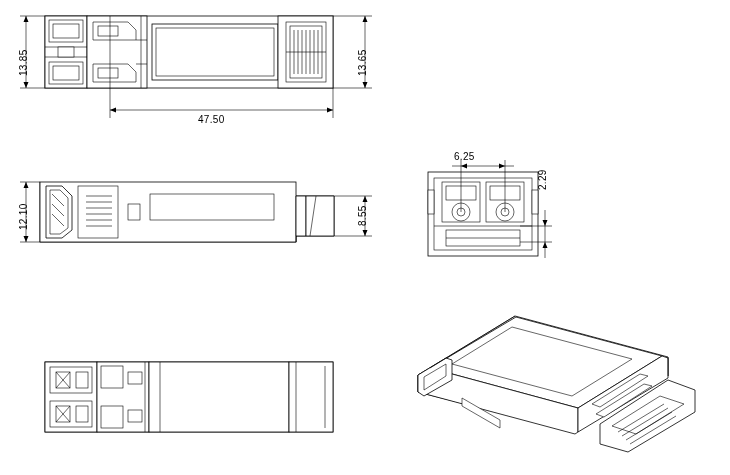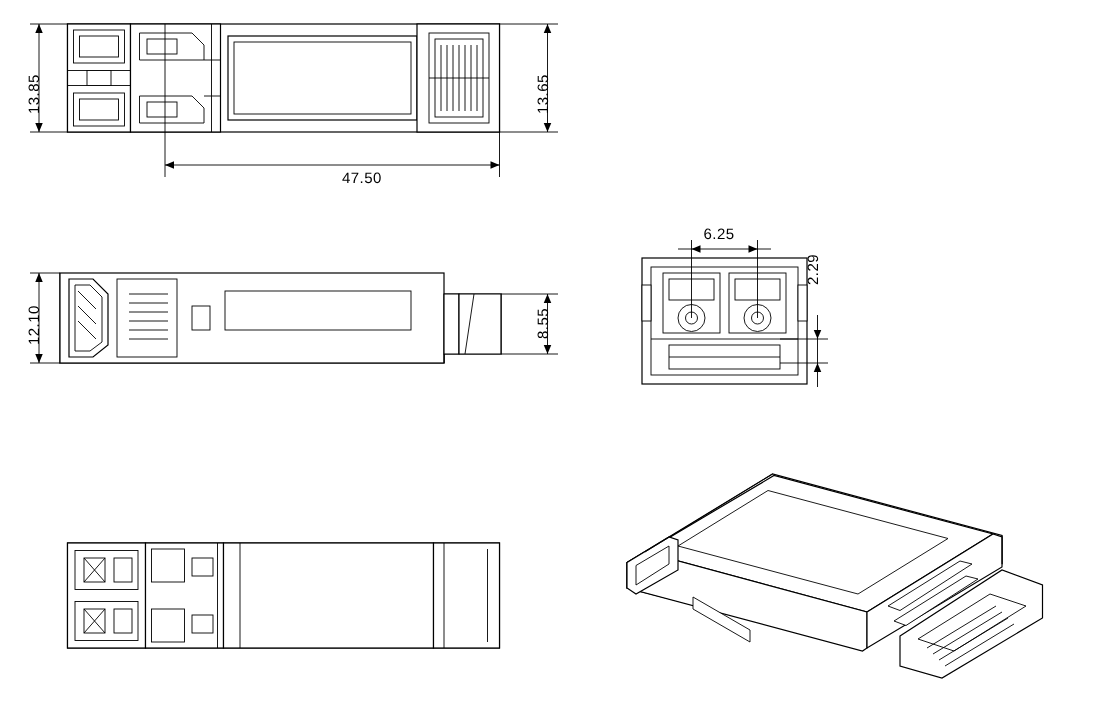--- a/index.html
+++ b/index.html
@@ -243,21 +243,21 @@
 
     <path class="fillw2" d="M462 398 L500 420 L500 428 L462 406 Z"></path>
     <line class="lnt" x1="515" y1="316" x2="430" y2="368"></line>
     <line class="lnt" x1="668" y1="357" x2="668" y2="376"></line>
   </g>
 
 </svg>
 
 <div class="dim rot" style="left:18px;top:76px;">13.85</div>
 <div class="dim rot" style="left:357px;top:76px;">13.65</div>
-<div class="dim" style="left:198px;top:114px;margin-left:30px;">47.50</div>
+<div class="dim" style="left:198px;top:114px;">47.50</div>
 
 <div class="dim rot" style="left:18px;top:230px;">12.10</div>
 <div class="dim rot" style="left:357px;top:226px;">8.55</div>
 
-<div class="dim" style="left:469px;top:151px;text-align:center;">6.25</div>
+<div class="dim" style="left:454px;top:151px;text-align:center;">6.25</div>
 <div class="dim rot" style="left:537px;top:190px;">2.29</div>
 
 </div>
 
 </body></html>

